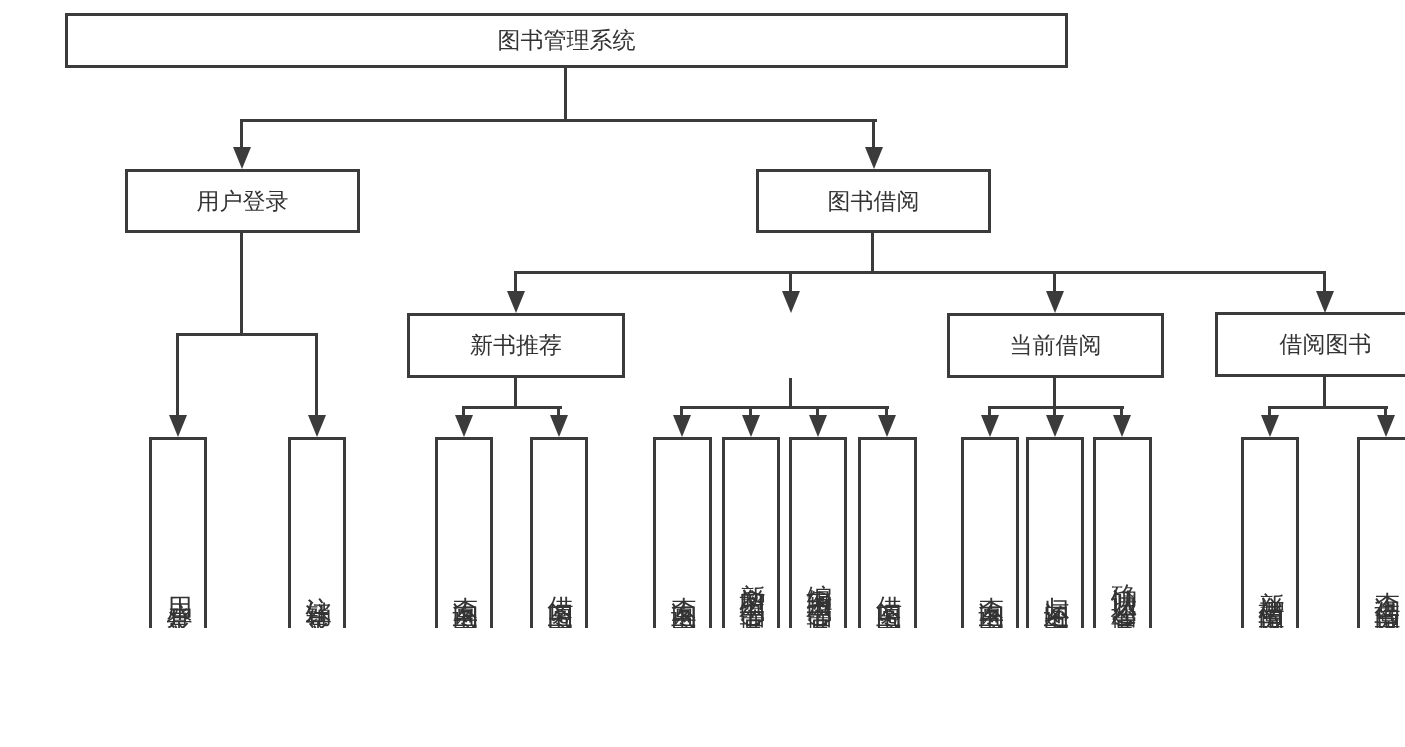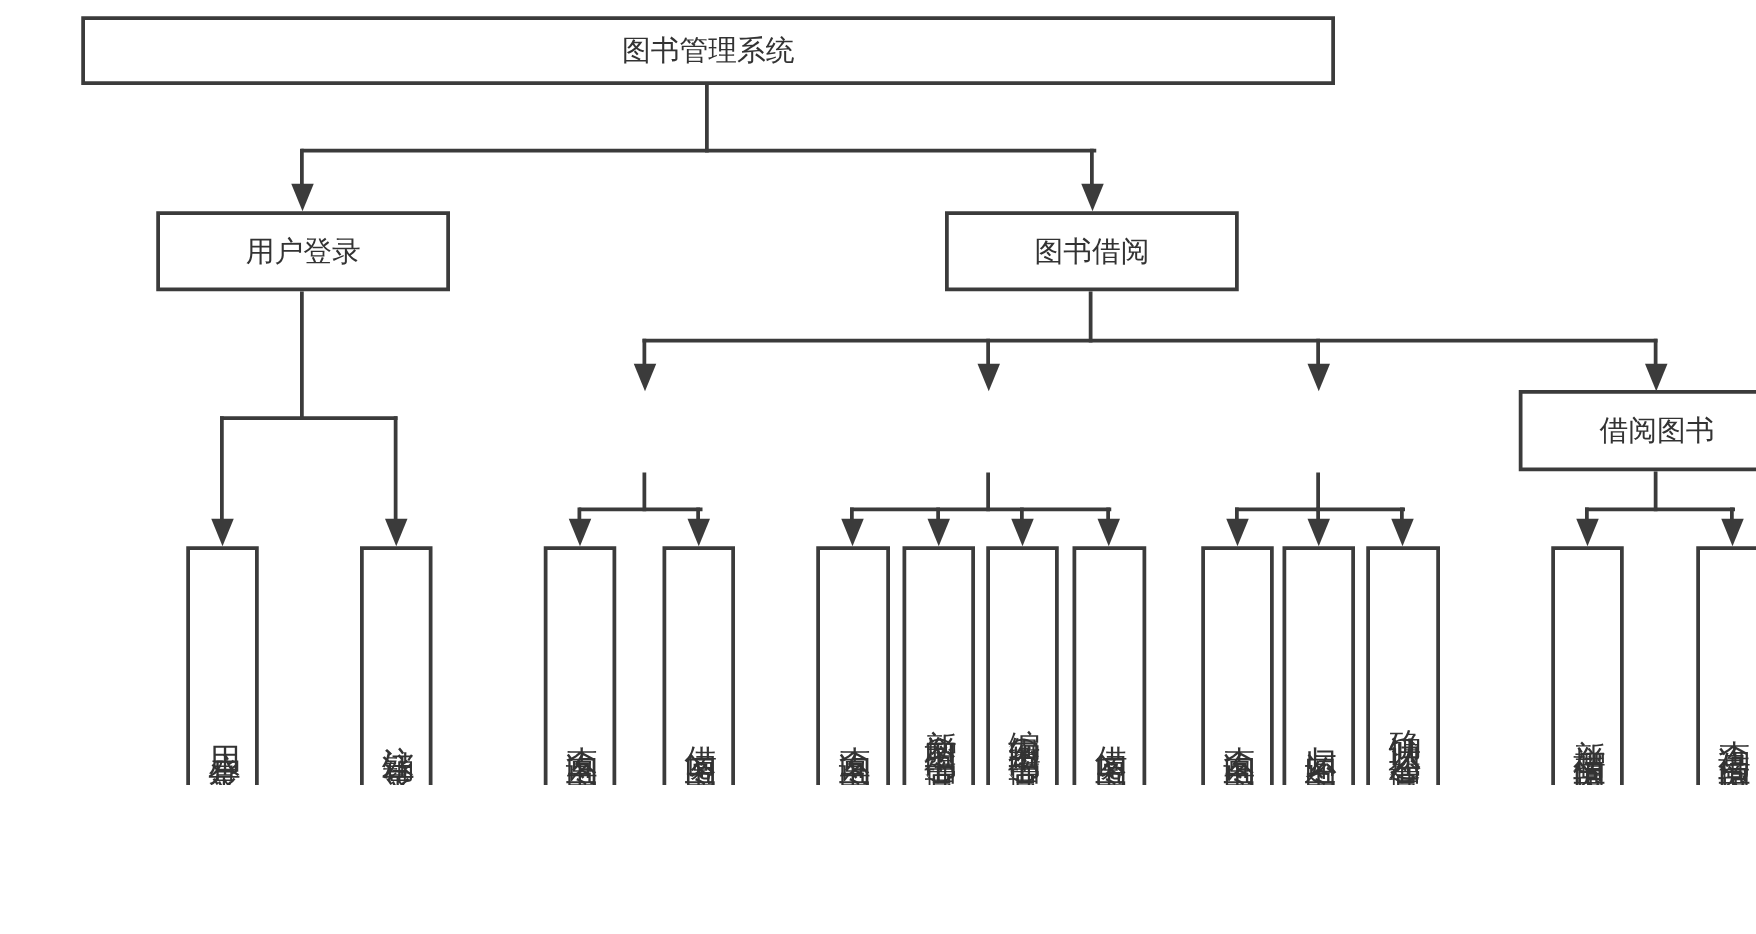--- a/index.html
+++ b/index.html
@@ -59,20 +59,22 @@
   <div class="h" style="left:470px;top:271px;width:812px"></div>
   <div class="v" style="left:470px;top:271px;height:22px"></div>
   <div class="ar" style="left:463px;top:291px"></div>
   <div class="v" style="left:745px;top:271px;height:22px"></div>
   <div class="ar" style="left:738px;top:291px"></div>
   <div class="v" style="left:1009px;top:271px;height:22px"></div>
   <div class="ar" style="left:1002px;top:291px"></div>
   <div class="v" style="left:1279px;top:271px;height:22px"></div>
   <div class="ar" style="left:1272px;top:291px"></div>
 
+  <div class="box" style="left:363px;top:313px;width:218px;height:65px">新书推荐</div>
+  <div class="box" style="left:903px;top:313px;width:217px;height:65px">当前借阅</div>
   <div class="box" style="left:1171px;top:312px;width:221px;height:65px">借阅图书</div>
 
   <div class="v" style="left:470px;top:378px;height:31px"></div>
   <div class="h" style="left:419px;top:406px;width:99px"></div>
   <div class="v" style="left:418px;top:406px;height:12px"></div>
   <div class="ar" style="left:411px;top:415px"></div>
   <div class="v" style="left:513px;top:406px;height:12px"></div>
   <div class="ar" style="left:506px;top:415px"></div>
 
   <div class="v" style="left:745px;top:378px;height:31px"></div>

